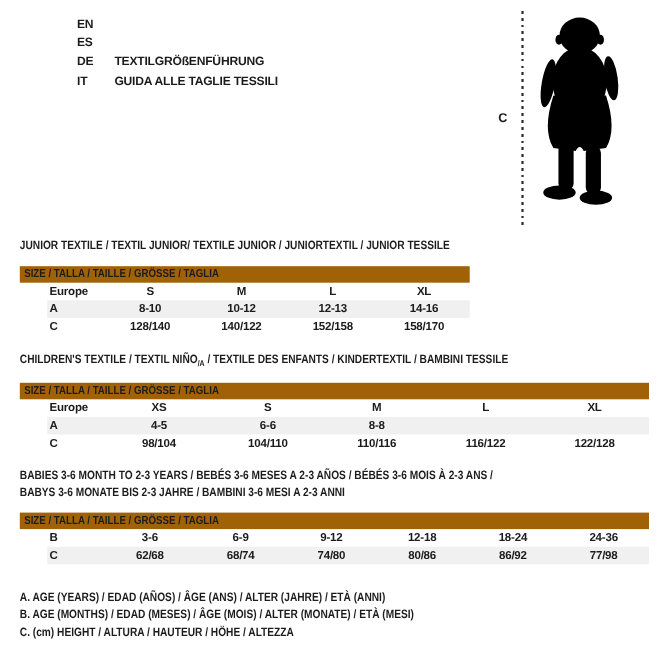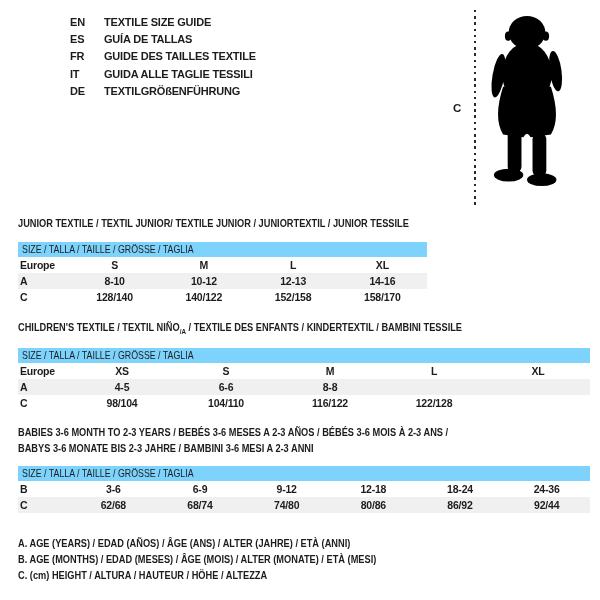--- a/index.html
+++ b/index.html
@@ -23,57 +23,51 @@
     background:repeating-linear-gradient(to bottom,#2a2a2a 0 2.5px,transparent 2.5px 6.2px);}
   .c-label{left:453px;top:102px;font-size:11.5px;font-weight:bold;}
   .baby{left:481px;top:6px;}
 
   
   .ttitle{left:18px;font-size:11px;font-weight:bold;line-height:13px;height:13px;}
   .t-sub{font-size:7.5px;position:relative;top:2.5px;}
 
   
   .table{left:18px;}
-  .sizebar{height:15px;line-height:15px;background:#7dd3fc;padding-left:4px;
-    font-size:10.5px;font-weight:normal;overflow:hidden;}
+  .sizebar{height:15px;line-height:15px;background:#a16207;padding-left:4px;
+    font-size:10.5px;font-weight:bold;overflow:hidden;}
   .sizebar .cond{display:inline-block;}
-  .trow{display:grid;height:16px;line-height:16px;font-size:10.5px;font-weight:bold;letter-spacing:-0.2px;}
+  .trow{display:grid;height:16px;line-height:16px;font-size:10.5px;font-weight:bold;letter-spacing:-0.2px;margin-left:25px;}
   .cols4{grid-template-columns:52px repeat(4,1fr);}
   .cols5{grid-template-columns:52px repeat(5,1fr);}
   .cols6{grid-template-columns:52px repeat(6,1fr);}
   .trow .lbl{text-align:left;padding-left:2px;}
   .trow .cell{text-align:center;}
   .shade{background:#f0f0f0;}
 
   
   .legend-line{left:18px;font-size:11px;font-weight:bold;line-height:14px;height:14px;}
 </style>
 </head>
 <body>
 
 <div class="abs langs">
   <div class="lang-row">
     <span class="lang-code">EN</span>
-    <span class="lang-label">TEXTILE SIZE GUIDE</span>
   </div>
   <div class="lang-row">
     <span class="lang-code">ES</span>
-    <span class="lang-label">GUÍA DE TALLAS</span>
   </div>
   <div class="lang-row">
-    <span class="lang-code">FR</span>
-    <span class="lang-label">GUIDE DES TAILLES TEXTILE</span>
+    <span class="lang-code">DE</span>
+    <span class="lang-label">TEXTILGRÖßENFÜHRUNG</span>
   </div>
   <div class="lang-row">
     <span class="lang-code">IT</span>
     <span class="lang-label">GUIDA ALLE TAGLIE TESSILI</span>
-  </div>
-  <div class="lang-row">
-    <span class="lang-code">DE</span>
-    <span class="lang-label">TEXTILGRÖßENFÜHRUNG</span>
   </div>
 </div>
 
 <div class="abs measure-line"></div>
 <div class="abs c-label b">C</div>
 <svg class="abs baby" width="92" height="202" viewBox="0 0 100 200" xmlns="http://www.w3.org/2000/svg">
   <g fill="#000000">
     <ellipse cx="50" cy="19" rx="20" ry="18"></ellipse>
     <ellipse cx="29.5" cy="23" rx="3.5" ry="5"></ellipse>
     <ellipse cx="70.5" cy="23" rx="3.5" ry="5"></ellipse>
@@ -134,20 +128,21 @@
   <div class="trow cols5 shade">
     <span class="lbl">A</span>
     <span class="cell">4-5</span>
     <span class="cell">6-6</span>
     <span class="cell">8-8</span>
   </div>
   <div class="trow cols5">
     <span class="lbl">C</span>
     <span class="cell">98/104</span>
     <span class="cell">104/110</span>
+    <span class="cell">110/116</span>
     <span class="cell">116/122</span>
     <span class="cell">122/128</span>
   </div>
 </div>
 
 <div class="abs ttitle cond" style="top:426px">BABIES 3-6 MONTH TO 2-3 YEARS / BEBÉS 3-6 MESES A 2-3 AÑOS / BÉBÉS 3-6 MOIS À 2-3 ANS /</div>
 <div class="abs ttitle cond" style="top:442px">BABYS 3-6 MONATE BIS 2-3 JAHRE / BAMBINI 3-6 MESI A 2-3 ANNI</div>
 <div class="abs table" style="top:466px;width:572px">
   <div class="sizebar">
     <span class="cond">SIZE / TALLA / TAILLE / GRÖSSE / TAGLIA</span>
@@ -161,19 +156,19 @@
     <span class="cell">18-24</span>
     <span class="cell">24-36</span>
   </div>
   <div class="trow cols6 shade">
     <span class="lbl">C</span>
     <span class="cell">62/68</span>
     <span class="cell">68/74</span>
     <span class="cell">74/80</span>
     <span class="cell">80/86</span>
     <span class="cell">86/92</span>
-    <span class="cell">92/44</span>
+    <span class="cell">77/98</span>
   </div>
 </div>
 
 <div class="abs legend-line cond" style="top:536px">A. AGE (YEARS) / EDAD (AÑOS) / ÂGE (ANS) / ALTER (JAHRE) / ETÀ (ANNI)</div>
 <div class="abs legend-line cond" style="top:552px">B. AGE (MONTHS) / EDAD (MESES) / ÂGE (MOIS) / ALTER (MONATE) / ETÀ (MESI)</div>
 <div class="abs legend-line cond" style="top:568px">C. (cm) HEIGHT / ALTURA / HAUTEUR / HÖHE / ALTEZZA</div>
 
 </body></html>

